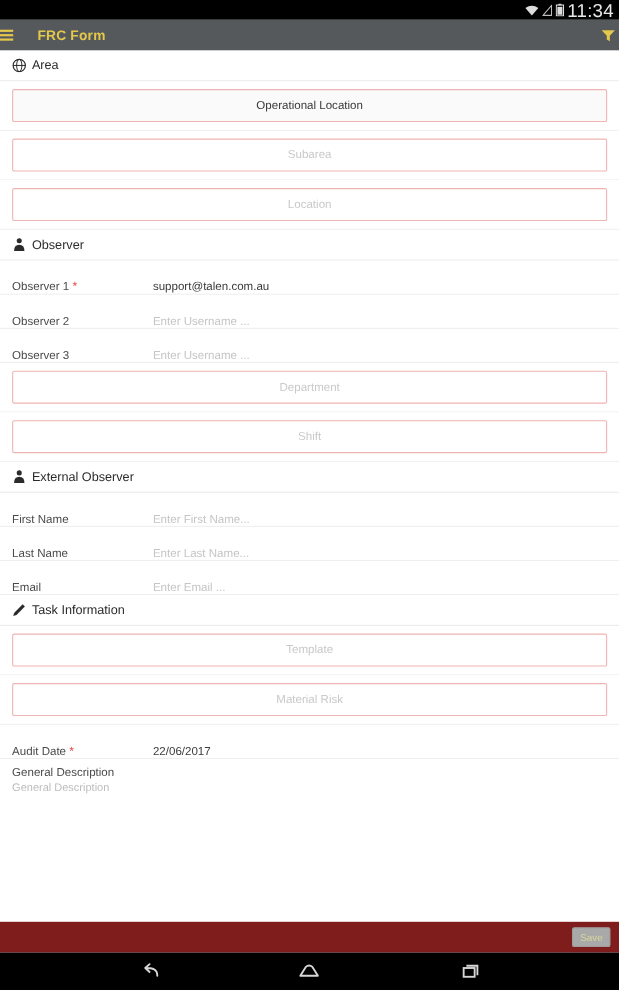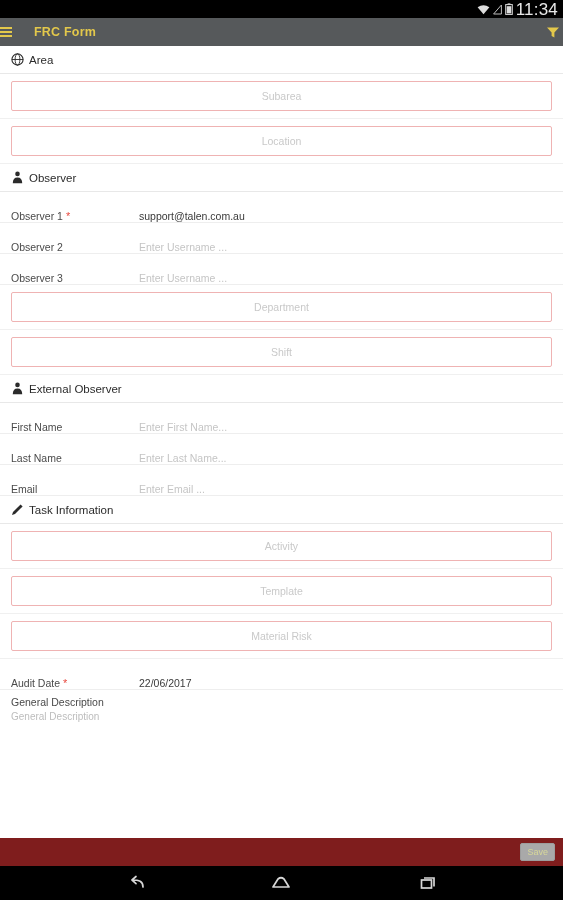--- a/index.html
+++ b/index.html
@@ -150,20 +150,23 @@
         <svg width="13" height="13" viewBox="0 0 13 13">
           <circle cx="6.5" cy="6.5" r="5.6" fill="none" stroke="#2b2b2b" stroke-width="1.1"></circle>
           <ellipse cx="6.5" cy="6.5" rx="2.4" ry="5.6" fill="none" stroke="#2b2b2b" stroke-width="0.9"></ellipse>
           <line x1="0.9" y1="6.5" x2="12.1" y2="6.5" stroke="#2b2b2b" stroke-width="0.9"></line>
         </svg>
       </span>
       <span class="sh-label">Area</span>
     </div>
 
     <div class="btn-row">
+      <div class="pickbtn filled">Operational Location</div>
+    </div>
+    <div class="btn-row">
       <div class="pickbtn">Subarea</div>
     </div>
     <div class="btn-row">
       <div class="pickbtn">Location</div>
     </div>
 
     <div class="section-header">
       <span class="sh-icon">
         <svg width="11" height="13" viewBox="0 0 11 13">
           <circle cx="5.5" cy="2.9" r="2.3" fill="#2b2b2b"></circle>
@@ -221,23 +224,20 @@
 
     <div class="section-header">
       <span class="sh-icon">
         <svg width="13" height="13" viewBox="0 0 13 13">
           <path d="M1 12 L2 9 L9.6 1.4 L11.6 3.4 L4 11 Z" fill="#2b2b2b"></path>
         </svg>
       </span>
       <span class="sh-label">Task Information</span>
     </div>
 
-    <div class="btn-row">
-      <div class="pickbtn">Activity</div>
-    </div>
     <div class="btn-row">
       <div class="pickbtn">Template</div>
     </div>
     <div class="btn-row">
       <div class="pickbtn">Material Risk</div>
     </div>
 
     <div class="field-row">
       <span class="field-label">
         <span>Audit Date</span>

